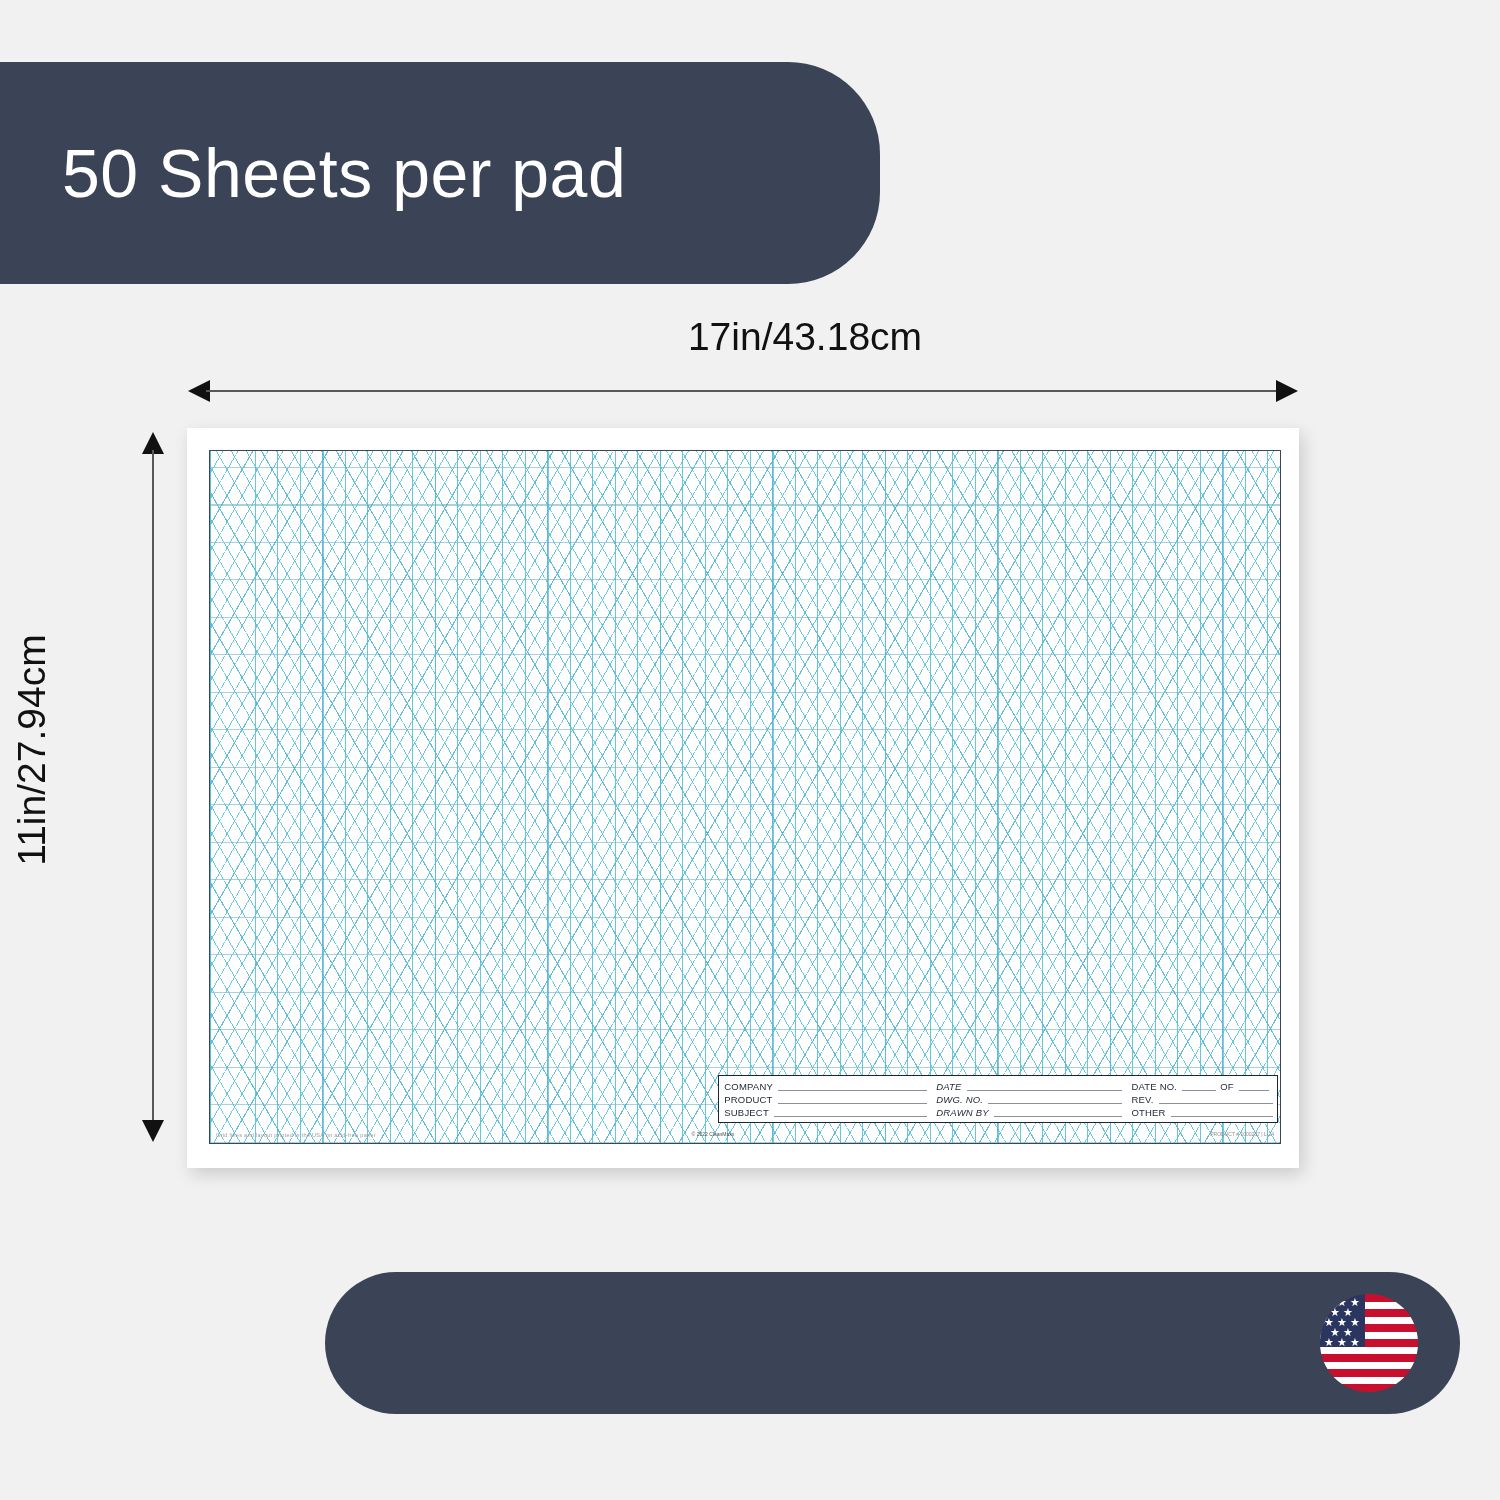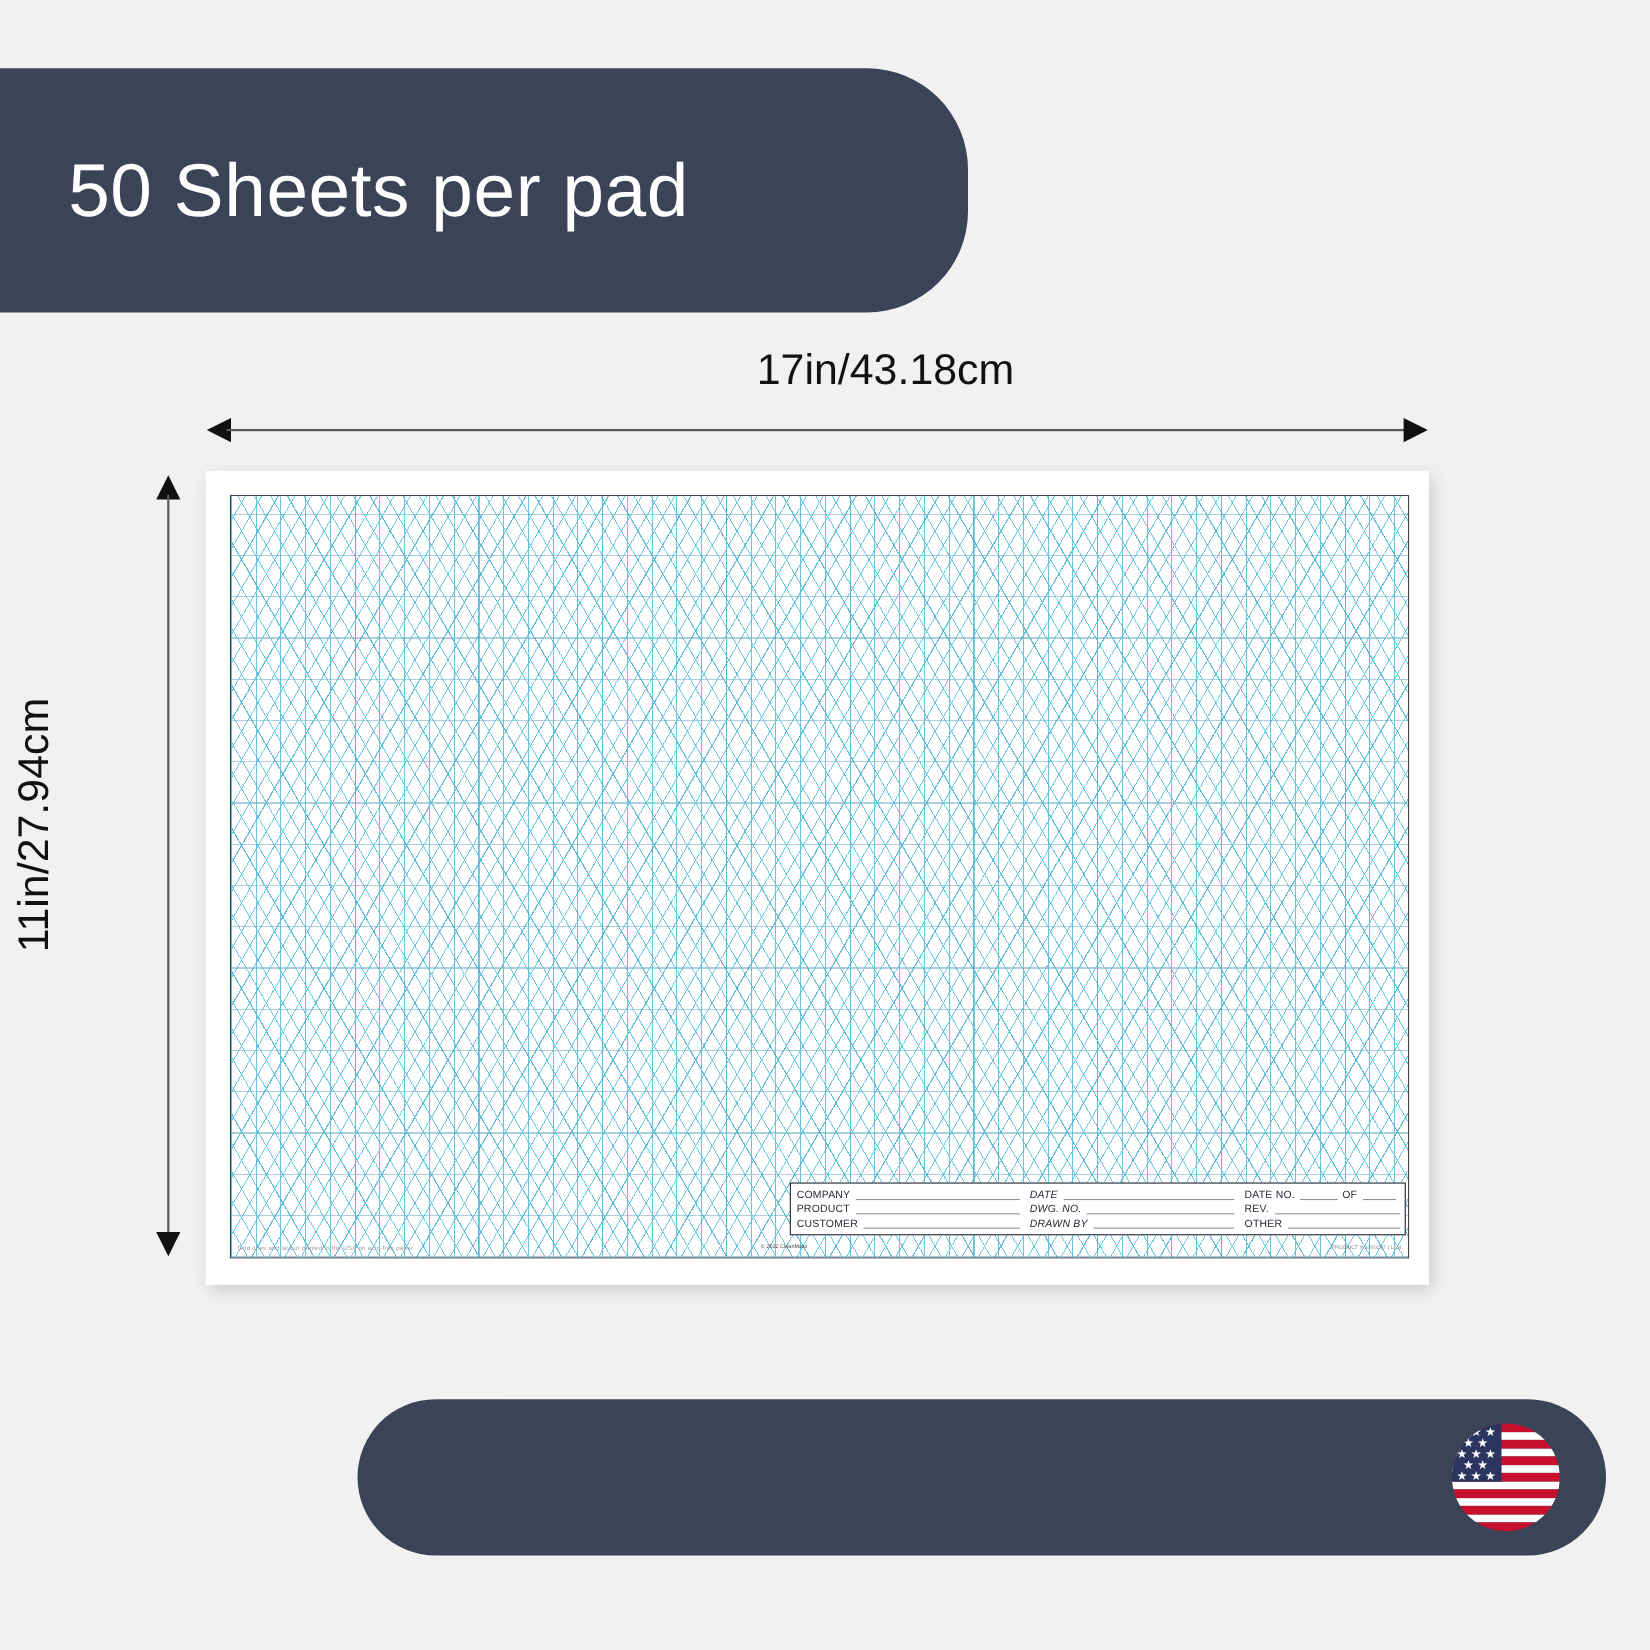--- a/index.html
+++ b/index.html
@@ -203,21 +203,21 @@
       <div class="tb-col c1">
         <div class="tb-row">
           <span class="tb-lab">COMPANY</span>
           <span class="tb-line"></span>
         </div>
         <div class="tb-row">
           <span class="tb-lab">PRODUCT</span>
           <span class="tb-line"></span>
         </div>
         <div class="tb-row">
-          <span class="tb-lab">CUSTOMER</span>
+          <span class="tb-lab">SUBJECT</span>
           <span class="tb-line"></span>
         </div>
       </div>
 
       <div class="tb-col c2">
         <div class="tb-row">
           <span class="tb-lab">DATE</span>
           <span class="tb-line"></span>
         </div>
         <div class="tb-row">

